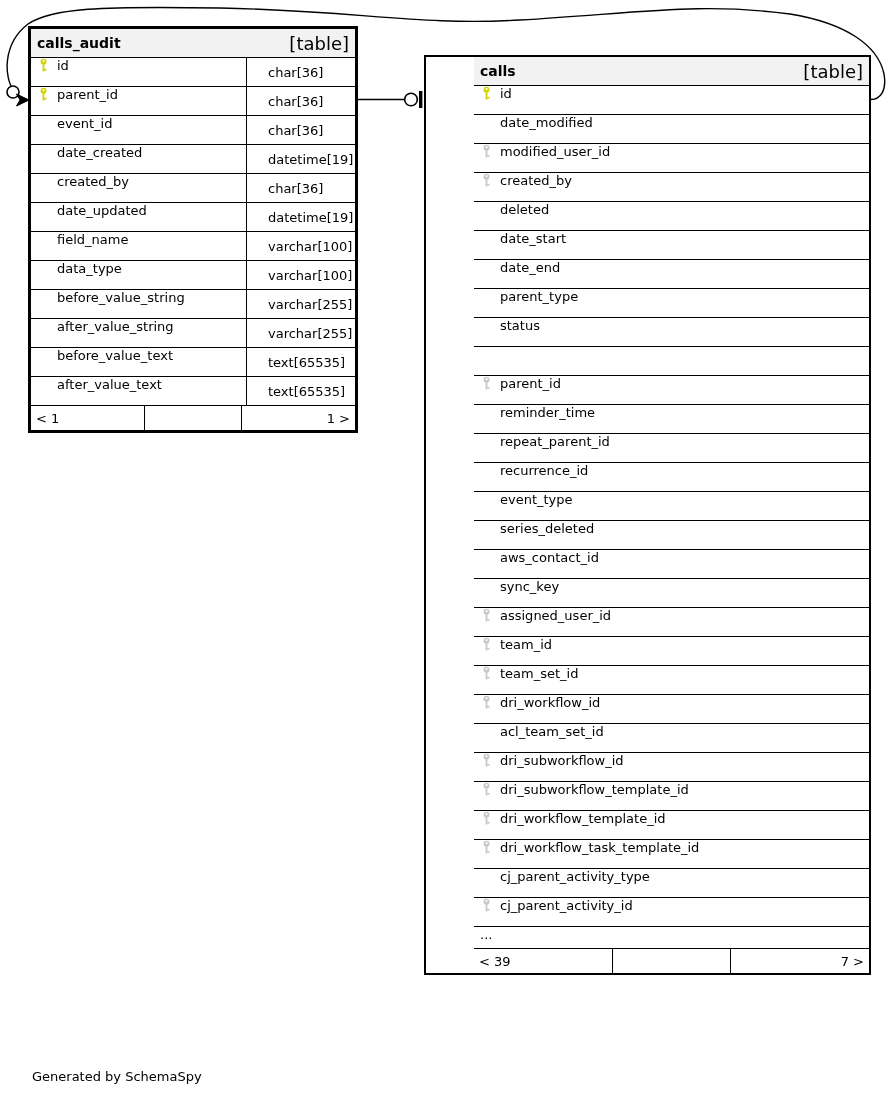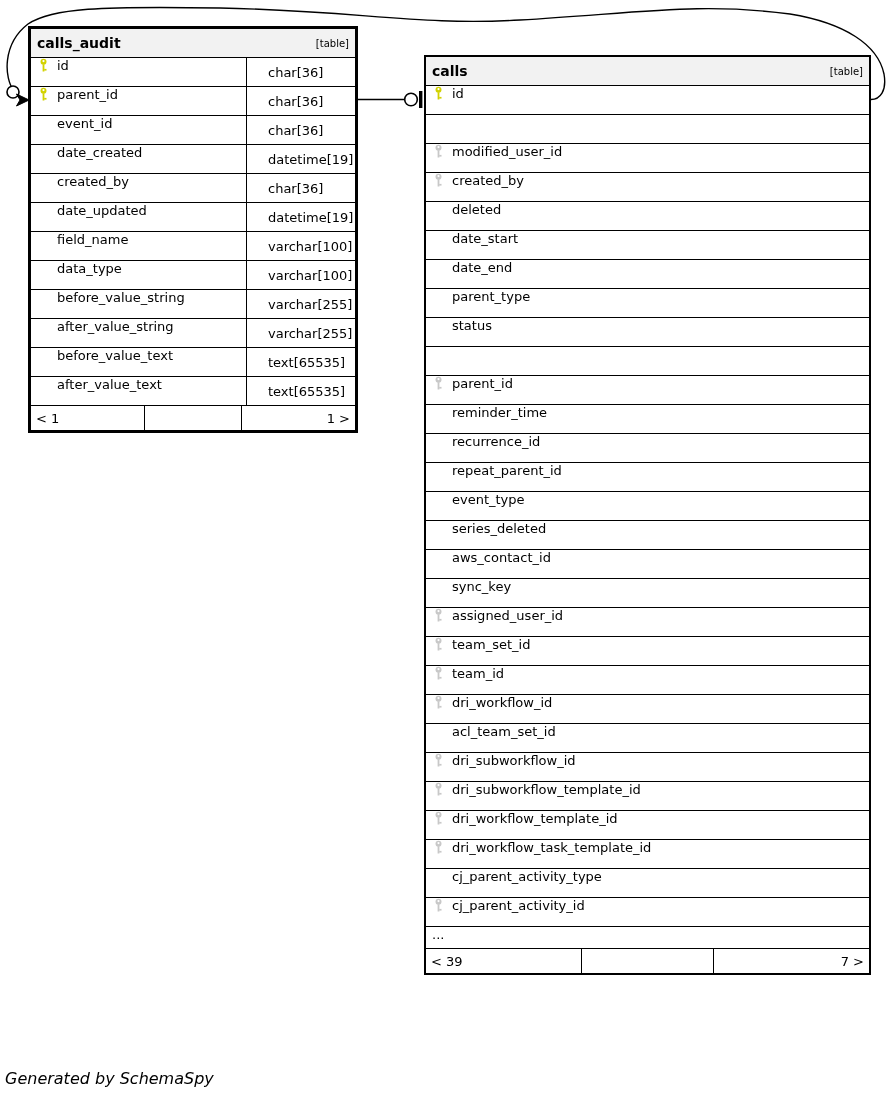--- a/index.html
+++ b/index.html
@@ -10,21 +10,21 @@
   }
   *{box-sizing:border-box;}
   .entity{position:absolute;background:#fff;border:2px solid #000;}
   .entity.focal{border-width:3px;}
   .entity-header{
     display:flex;justify-content:space-between;align-items:center;
     background:#f2f2f2;border-bottom:1px solid #000;
     height:29px;padding:0 6px;font-size:13px;gap:24px;
   }
   .entity-title{font-weight:bold;font-size:14px;}
-  .entity-badge{font-size:10px;}
+  .entity-badge{font-size:18px;}
   .row{
     display:flex;align-items:flex-start;height:29px;
     border-bottom:1px solid #000;font-size:13px;background:#fff;
   }
   .keycell{
     width:13px;margin-left:6px;height:14px;flex:0 0 13px;
     display:flex;align-items:center;justify-content:center;
   }
   .colname{margin-left:7px;flex:1;white-space:nowrap;overflow:hidden;}
   .coltype{
@@ -32,21 +32,21 @@
     display:flex;align-items:center;padding-left:21px;white-space:nowrap;
   }
   .row.ellipsis-row{height:22px;padding-left:6px;}
   .footer{display:flex;height:24px;font-size:13px;align-items:stretch;}
   .fcell{display:flex;align-items:center;padding:0 5px;}
   .fcell.left{flex:0 0 35%;}
   .fcell.mid{flex:0 0 30%;border-left:1px solid #000;border-right:1px solid #000;}
   .fcell.right{flex:1;justify-content:flex-end;}
   #edges{position:absolute;left:0;top:0;pointer-events:none;z-index:5;}
   #credit{
-    position:absolute;left:5px;top:1069px;font-size:16px;font-style:italic;
+    position:absolute;left:32px;top:1069px;font-size:13px;
   }
 </style>
 </head>
 <body>
 
 <div class="entity focal" style="left:28px;top:26px;width:330px;">
   <div class="entity-header">
     <span class="entity-title">calls_audit</span>
     <span class="entity-badge">[table]</span>
   </div>
@@ -126,39 +126,40 @@
         <span class="coltype">text[65535]</span>
       </div>
     </div>
   <div class="footer">
     <span class="fcell left">&lt; 1</span>
     <span class="fcell mid"></span>
     <span class="fcell right">1 &gt;</span>
   </div>
 </div>
 
-<div class="entity" style="left:424px;top:55px;width:447px;">
+<div class="entity" style="left:424px;top:55px;width:447px;padding-left:48px;">
   <div class="entity-header">
     <span class="entity-title">calls</span>
     <span class="entity-badge">[table]</span>
   </div>
   <div class="rows">
       <div class="row">
         <span class="keycell">
           <svg width="12" height="14" viewBox="0 0 12 14">
             <circle cx="5.5" cy="3.8" r="3" fill="#d2d200"></circle>
             <circle cx="5.5" cy="3.1" r="1.1" fill="#ffffff"></circle>
             <rect x="4.6" y="6.3" width="1.8" height="7.2" fill="#d2d200"></rect>
             <rect x="6.2" y="10.9" width="2.3" height="1.7" fill="#d2d200"></rect>
           </svg>
         </span>
         <span class="colname">id</span>
       </div>
       <div class="row">
         <span class="keycell"></span>
+        <span class="colname">date_modified</span>
       </div>
       <div class="row">
         <span class="keycell">
           <svg width="12" height="14" viewBox="0 0 12 14">
             <circle cx="5.5" cy="3.8" r="3" fill="#c8c8c8"></circle>
             <circle cx="5.5" cy="3.1" r="1.1" fill="#ffffff"></circle>
             <rect x="4.6" y="6.3" width="1.8" height="7.2" fill="#c8c8c8"></rect>
             <rect x="6.2" y="10.9" width="2.3" height="1.7" fill="#c8c8c8"></rect>
           </svg>
         </span>
@@ -208,28 +209,28 @@
           </svg>
         </span>
         <span class="colname">parent_id</span>
       </div>
       <div class="row">
         <span class="keycell"></span>
         <span class="colname">reminder_time</span>
       </div>
       <div class="row">
         <span class="keycell"></span>
+        <span class="colname">repeat_parent_id</span>
+      </div>
+      <div class="row">
+        <span class="keycell"></span>
         <span class="colname">recurrence_id</span>
       </div>
       <div class="row">
         <span class="keycell"></span>
-        <span class="colname">repeat_parent_id</span>
-      </div>
-      <div class="row">
-        <span class="keycell"></span>
         <span class="colname">event_type</span>
       </div>
       <div class="row">
         <span class="keycell"></span>
         <span class="colname">series_deleted</span>
       </div>
       <div class="row">
         <span class="keycell"></span>
         <span class="colname">aws_contact_id</span>
       </div>
@@ -250,32 +251,32 @@
       </div>
       <div class="row">
         <span class="keycell">
           <svg width="12" height="14" viewBox="0 0 12 14">
             <circle cx="5.5" cy="3.8" r="3" fill="#c8c8c8"></circle>
             <circle cx="5.5" cy="3.1" r="1.1" fill="#ffffff"></circle>
             <rect x="4.6" y="6.3" width="1.8" height="7.2" fill="#c8c8c8"></rect>
             <rect x="6.2" y="10.9" width="2.3" height="1.7" fill="#c8c8c8"></rect>
           </svg>
         </span>
+        <span class="colname">team_id</span>
+      </div>
+      <div class="row">
+        <span class="keycell">
+          <svg width="12" height="14" viewBox="0 0 12 14">
+            <circle cx="5.5" cy="3.8" r="3" fill="#c8c8c8"></circle>
+            <circle cx="5.5" cy="3.1" r="1.1" fill="#ffffff"></circle>
+            <rect x="4.6" y="6.3" width="1.8" height="7.2" fill="#c8c8c8"></rect>
+            <rect x="6.2" y="10.9" width="2.3" height="1.7" fill="#c8c8c8"></rect>
+          </svg>
+        </span>
         <span class="colname">team_set_id</span>
-      </div>
-      <div class="row">
-        <span class="keycell">
-          <svg width="12" height="14" viewBox="0 0 12 14">
-            <circle cx="5.5" cy="3.8" r="3" fill="#c8c8c8"></circle>
-            <circle cx="5.5" cy="3.1" r="1.1" fill="#ffffff"></circle>
-            <rect x="4.6" y="6.3" width="1.8" height="7.2" fill="#c8c8c8"></rect>
-            <rect x="6.2" y="10.9" width="2.3" height="1.7" fill="#c8c8c8"></rect>
-          </svg>
-        </span>
-        <span class="colname">team_id</span>
       </div>
       <div class="row">
         <span class="keycell">
           <svg width="12" height="14" viewBox="0 0 12 14">
             <circle cx="5.5" cy="3.8" r="3" fill="#c8c8c8"></circle>
             <circle cx="5.5" cy="3.1" r="1.1" fill="#ffffff"></circle>
             <rect x="4.6" y="6.3" width="1.8" height="7.2" fill="#c8c8c8"></rect>
             <rect x="6.2" y="10.9" width="2.3" height="1.7" fill="#c8c8c8"></rect>
           </svg>
         </span>

